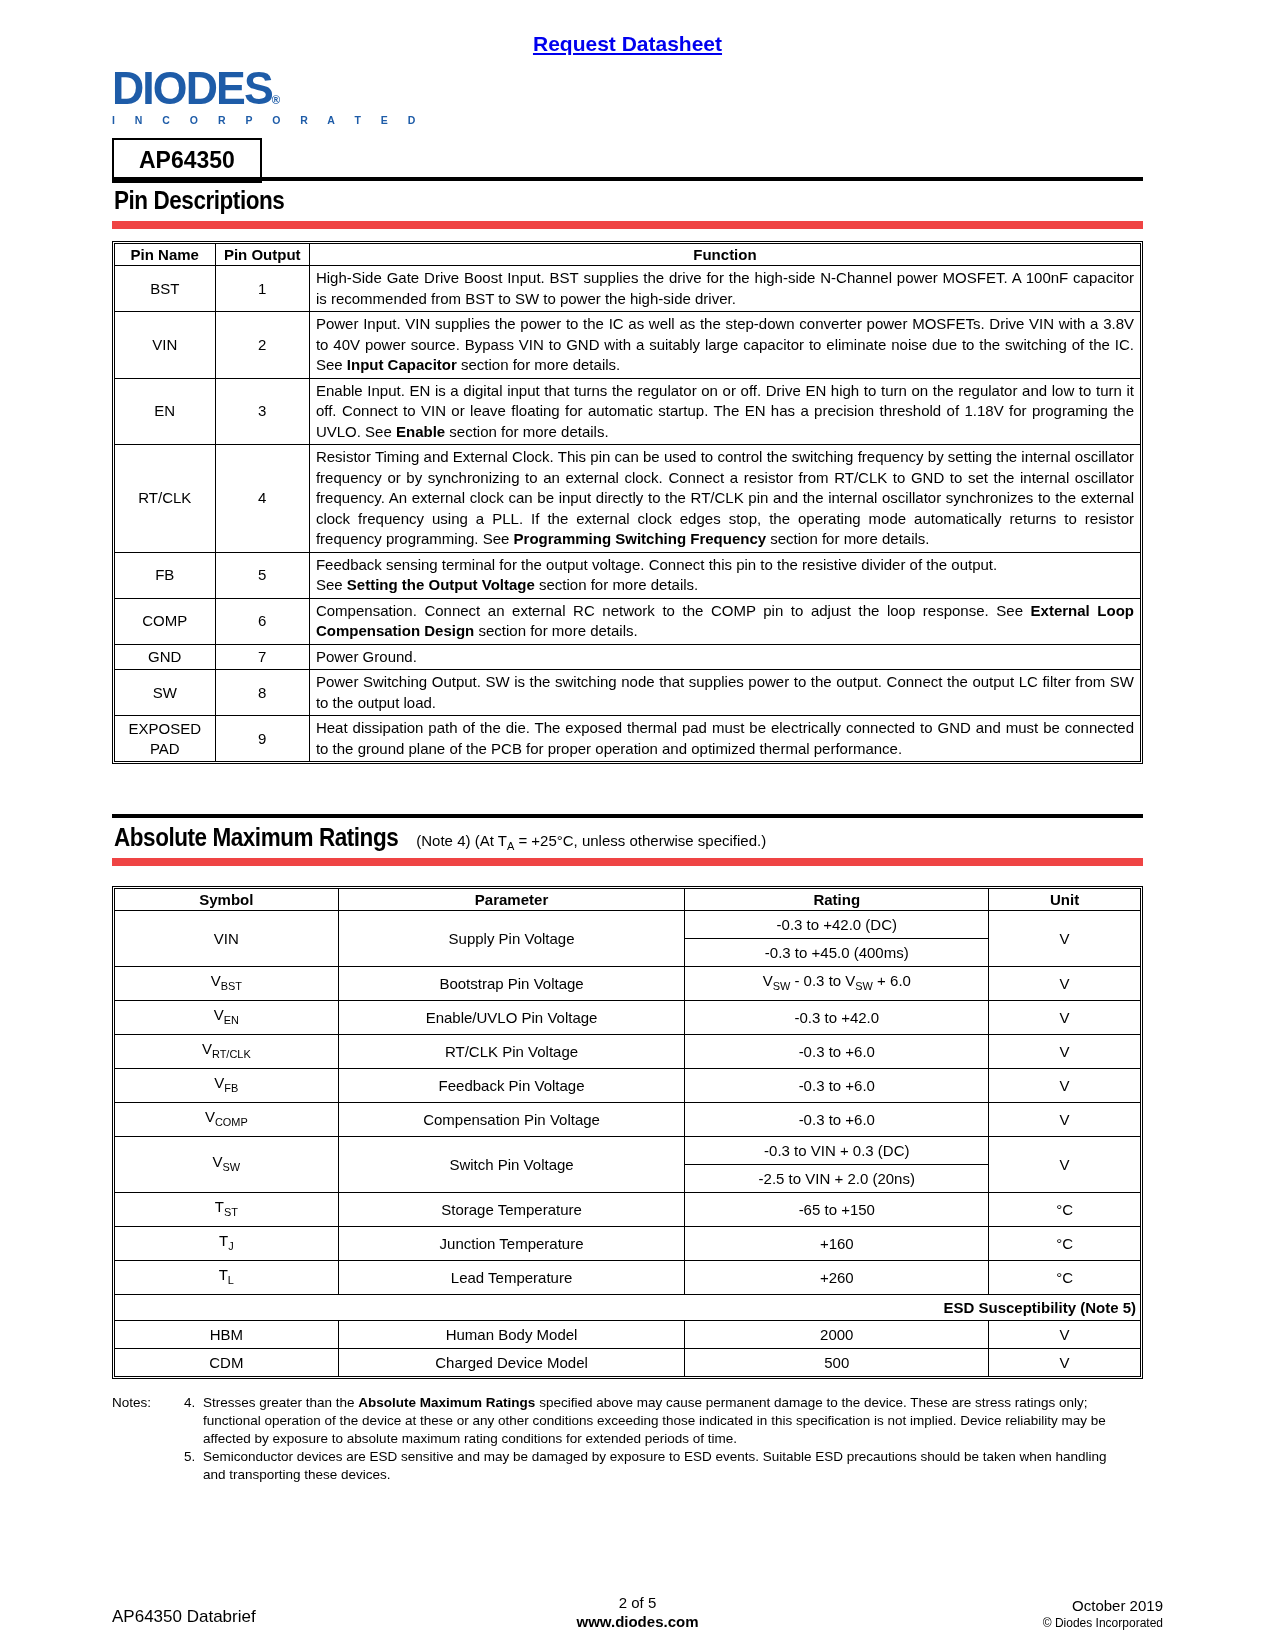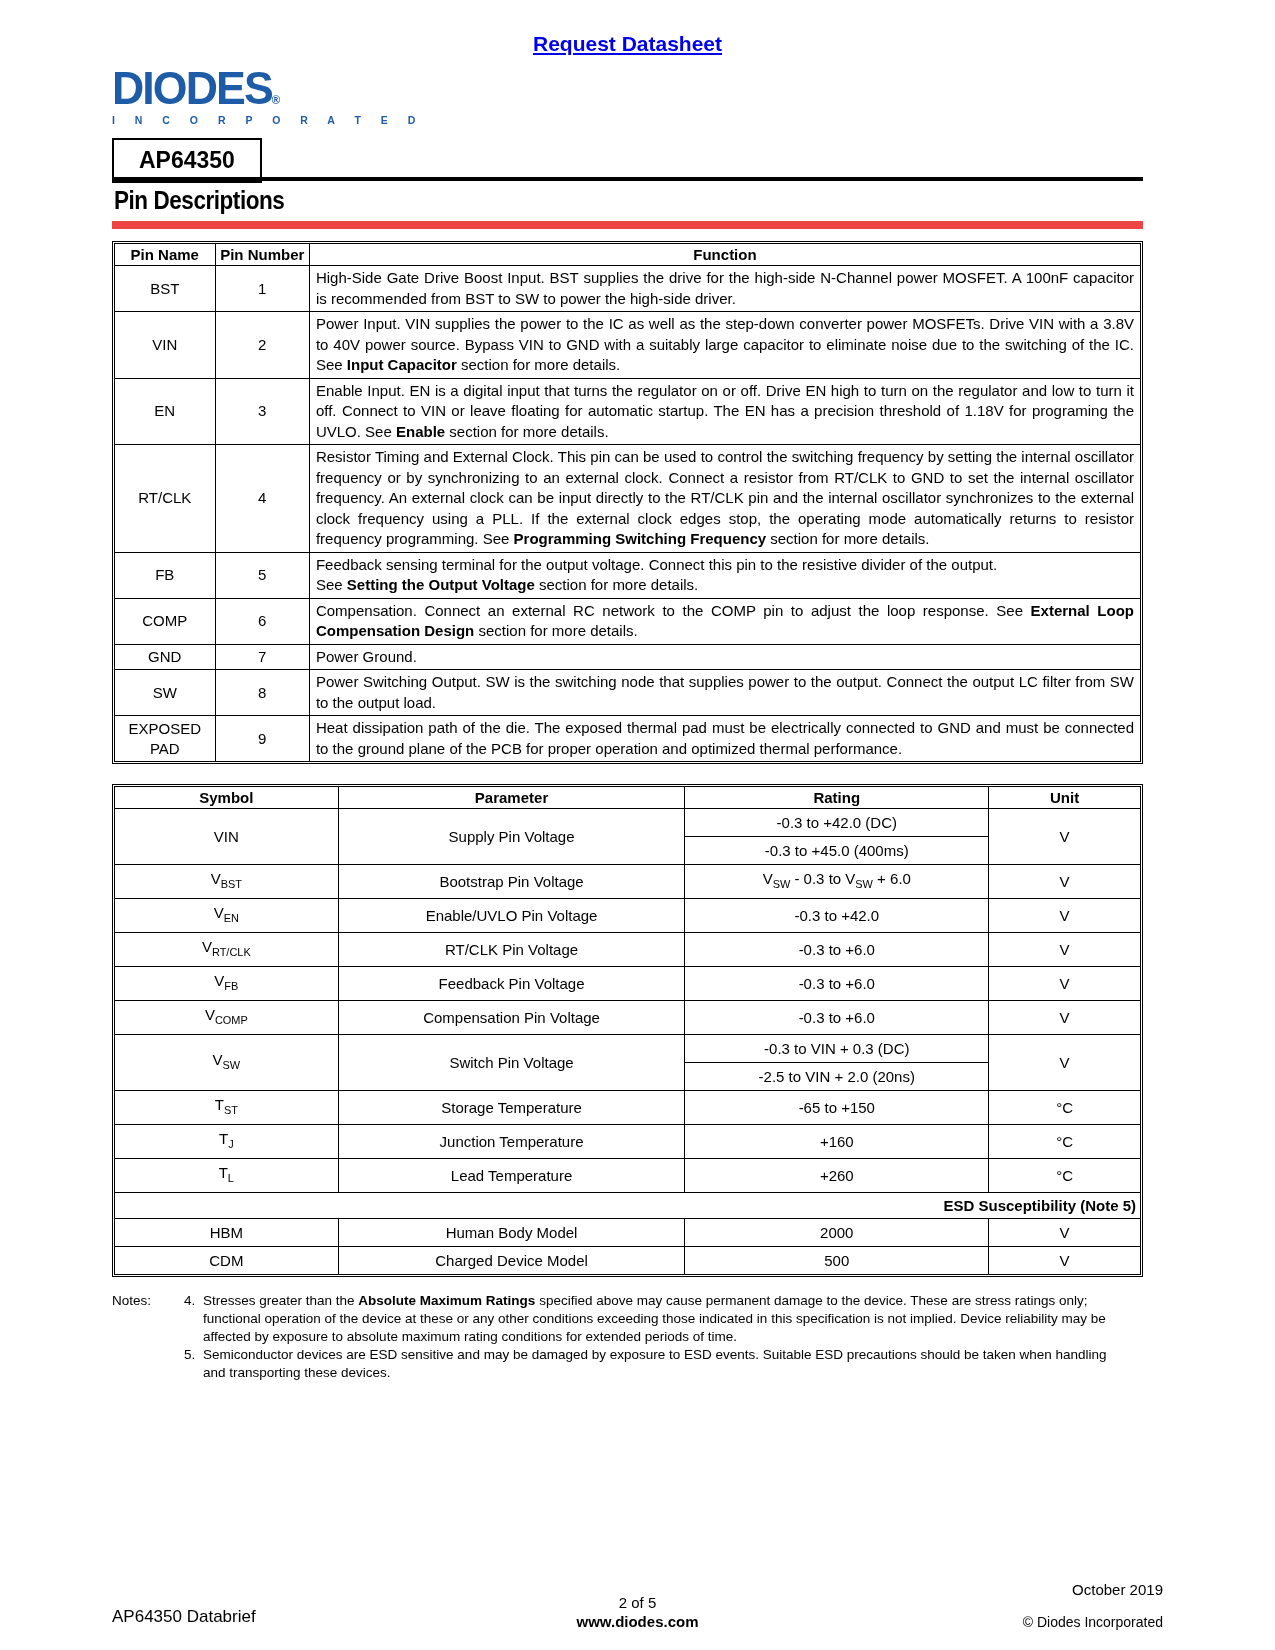--- a/index.html
+++ b/index.html
@@ -62,21 +62,21 @@
   .note-text{max-width:925px;display:block;}
 
   
   .footer{position:absolute;left:112px;right:112px;bottom:20px;height:42px;}
   .footer-left{position:absolute;left:0;bottom:3px;font-size:17px;}
   .footer-center{position:absolute;left:50%;transform:translateX(-50%);bottom:0;text-align:center;}
   .footer-page{font-size:15px;}
   .footer-site{font-size:15px;font-weight:bold;margin-top:2px;}
   .footer-right{position:absolute;right:0;bottom:0;text-align:right;}
   .footer-date{font-size:15px;}
-  .footer-copy{font-size:14px;margin-top:16px;}
+  .footer-copy{font-size:12px;margin-top:2px;}
 </style>
 </head>
 <body>
 
 <div class="content">
 
   <div class="top-link-row">
     <a class="top-link" href="#">Request Datasheet</a>
   </div>
 
@@ -99,21 +99,21 @@
   <div class="tbl-wrap pin-wrap">
     <table class="pin-table">
       <colgroup>
           <col class="c1">
           <col class="c2">
           <col class="c3">
         </colgroup>
       <thead>
         <tr>
           <th>Pin Name</th>
-          <th>Pin Number</th>
+          <th>Pin Output</th>
           <th>Function</th>
         </tr>
       </thead>
       <tbody>
           <tr>
             <td class="c">BST</td>
             <td class="c">1</td>
             <td class="fn"><span>High-Side Gate Drive Boost Input. BST supplies the drive for the high-side N-Channel power MOSFET. A 100nF capacitor is recommended from BST to SW to power the high-side driver.</span></td>
           </tr>
           <tr>
@@ -153,20 +153,24 @@
           </tr>
           <tr>
             <td class="c">EXPOSED PAD</td>
             <td class="c">9</td>
             <td class="fn"><span>Heat dissipation path of the die. The exposed thermal pad must be electrically connected to GND and must be connected to the ground plane of the PCB for proper operation and optimized thermal performance.</span></td>
           </tr>
         </tbody>
     </table>
   </div>
 
+  <div class="section-heading heading-amr">
+    <span class="h-title">Absolute Maximum Ratings</span>
+    <span class="h-note"><span>(Note 4) (At T</span><sub>A</sub><span> = +25°C, unless otherwise specified.)</span></span>
+  </div>
 
   <div class="tbl-wrap amr-wrap">
     <table class="amr-table">
       <colgroup>
           <col class="s">
           <col class="p">
           <col class="r">
           <col class="u">
         </colgroup>
       <thead>

